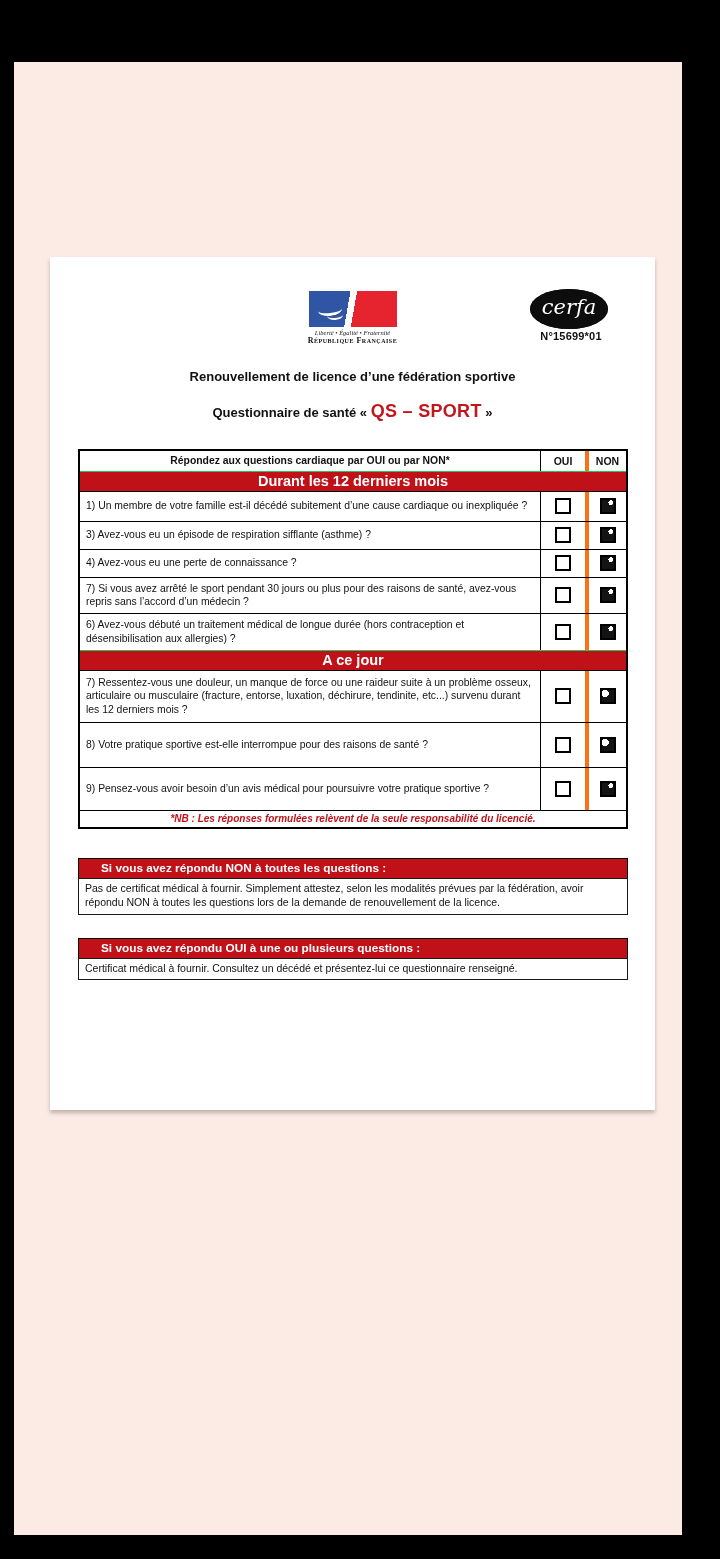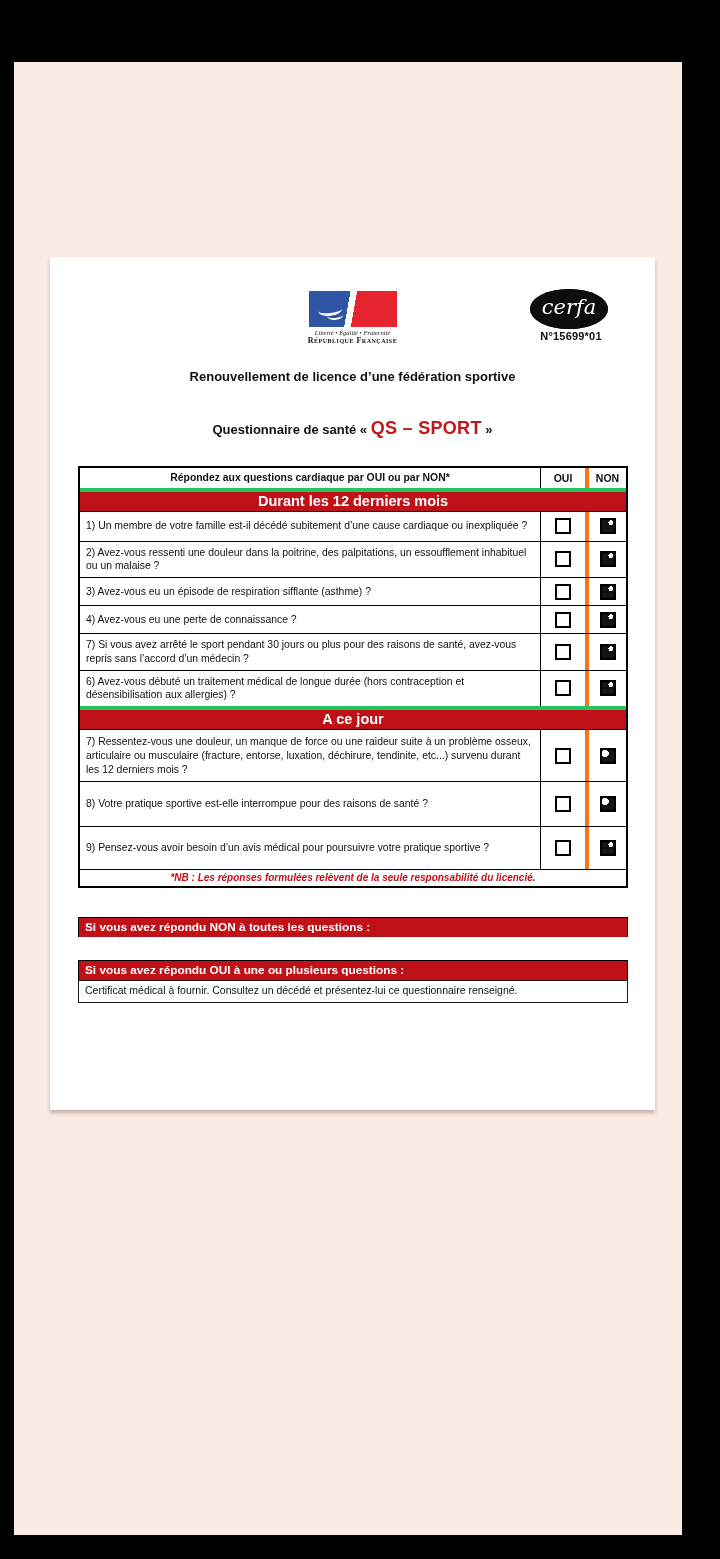--- a/index.html
+++ b/index.html
@@ -64,21 +64,21 @@
     display:flex; align-items:center; justify-content:center;
     box-shadow:inset 0 0 0 1px #0d0d0d;
   }
   .cerfa-word {
     font-family:"DejaVu Serif", serif; font-style:italic;
     color:#fff; font-size:21px; line-height:1; padding-bottom:3px;
   }
   .cerfa-num { font-size:11px; font-weight:bold; color:#111; margin-top:1px; letter-spacing:0.2px; }
   
   .title1 { text-align:center; font-size:13px; font-weight:bold; color:#111; margin-top:22px; }
-  .title2 { text-align:center; margin-top:34px; color:#111; }
+  .title2 { text-align:center; margin-top:17px; color:#111; }
   .title2 .pre, .title2 .suf { font-size:13px; font-weight:bold; }
   .title2 .accent { font-size:18px; font-weight:bold; letter-spacing:0.3px; }
   .intro { font-size:10.8px; color:#111; margin-top:30px; text-align:center; padding:0 12px; }
   
   .qtable {
     margin:27px auto 0 28px; width:550px;
     border:2px solid #000; background:#fff;
     font-size:10.4px; color:#111;
   }
   .trow { display:grid; grid-template-columns:1fr 44px 41px; }
@@ -90,21 +90,21 @@
     padding:4px 7px 4px 6px; line-height:1.32;
     border-right:1px solid #000;
     display:flex; flex-direction:column; justify-content:center;
   }
   .cbcell {
     display:flex; align-items:center; justify-content:center;
   }
   .cbcell.non { border-left:4px solid #f97316; }
   .band {
     text-align:center; color:#fff; font-weight:bold; font-size:14.5px;
-    padding:1px 0 2px 0; border-top:4px solid #22c55e; border-bottom:1px solid #000;
+    padding:1px 0 2px 0; border-top:1px solid #22c55e; border-bottom:1px solid #000;
   }
   .cb {
     width:16px; height:16px; border:2.5px solid #000; background:#fff;
     display:inline-block;
   }
   .cb.checked {
     border:2px solid #000;
     background:radial-gradient(circle at 74% 22%, #fff 0 2.4px, #141414 2.5px);
   }
   .cb.checked.mark-left {
@@ -116,21 +116,21 @@
   .rh7{min-height:51px}.rh8{min-height:45px}.rh9{min-height:43px}
   .footnote-row {
     border-top:1px solid #000; text-align:center;
     font-style:italic; font-weight:600; font-size:10px;
     padding:2px 0 3px 0;
   }
   
   .notice { width:550px; margin-left:28px; }
   .notice-title {
     color:#fff; font-weight:bold; font-size:11.8px;
-    padding:2px 6px 3px 6px; border:1px solid #000; border-bottom:none;
+    padding:2px 6px 3px 22px; border:1px solid #000; border-bottom:none;
   }
   .notice-body {
     border:1.5px solid #1a1a1a; background:#fff;
     font-size:10.5px; line-height:1.38; color:#111;
     padding:2px 6px 4px 6px;
   }
   .notice-1 { margin-top:29px; }
   .notice-2 { margin-top:23px; }
 </style>
 </head>
@@ -169,29 +169,20 @@
         <div class="band" style="background: rgb(192, 17, 24);">Durant les 12 derniers mois</div>
         <div class="trow rh1">
           <div class="qcell">1) Un membre de votre famille est-il décédé subitement d’une cause cardiaque ou inexpliquée ?</div>
           <div class="cbcell oui">
             <span class="cb"></span>
           </div>
           <div class="cbcell non">
             <span class="cb checked"></span>
           </div>
         </div>
-        <div class="trow rh2">
-          <div class="qcell">2) Avez-vous ressenti une douleur dans la poitrine, des palpitations, un essoufflement inhabituel ou un malaise ?</div>
-          <div class="cbcell oui">
-            <span class="cb"></span>
-          </div>
-          <div class="cbcell non">
-            <span class="cb checked"></span>
-          </div>
-        </div>
         <div class="trow rh3">
           <div class="qcell">3) Avez-vous eu un épisode de respiration sifflante (asthme) ?</div>
           <div class="cbcell oui">
             <span class="cb"></span>
           </div>
           <div class="cbcell non">
             <span class="cb checked"></span>
           </div>
         </div>
         <div class="trow rh4">
@@ -247,20 +238,21 @@
           </div>
           <div class="cbcell non">
             <span class="cb checked"></span>
           </div>
         </div>
         <div class="footnote-row" style="color: rgb(192, 17, 24);">*NB : Les réponses formulées relèvent de la seule responsabilité du licencié.</div>
       </div>
 
     <div class="notice notice-1">
       <div class="notice-title" style="background: rgb(192, 17, 24);">Si vous avez répondu NON à toutes les questions :</div>
+      <div class="notice-body">Pas de certificat médical à fournir. Simplement attestez, selon les modalités prévues par la fédération, avoir répondu NON à toutes les questions lors de la demande de renouvellement de la licence.</div>
     </div>
 
     <div class="notice notice-2">
       <div class="notice-title" style="background: rgb(192, 17, 24);">Si vous avez répondu OUI à une ou plusieurs questions :</div>
       <div class="notice-body">Certificat médical à fournir. Consultez un décédé et présentez-lui ce questionnaire renseigné.</div>
     </div>
 
   </div>
 </div>
 

